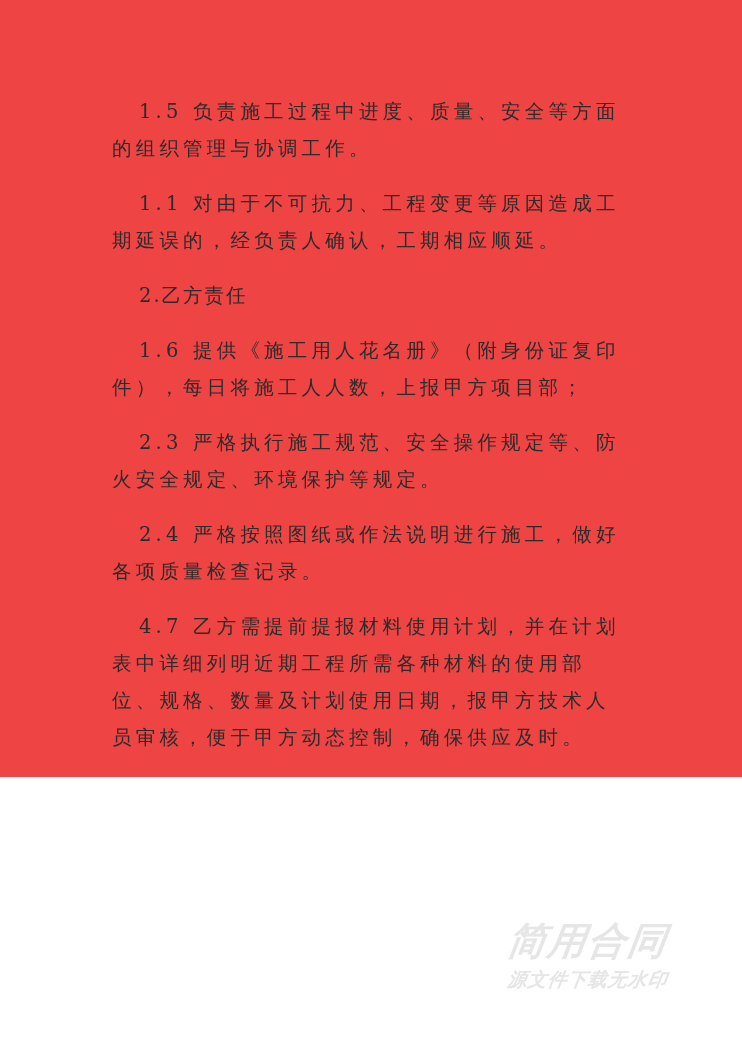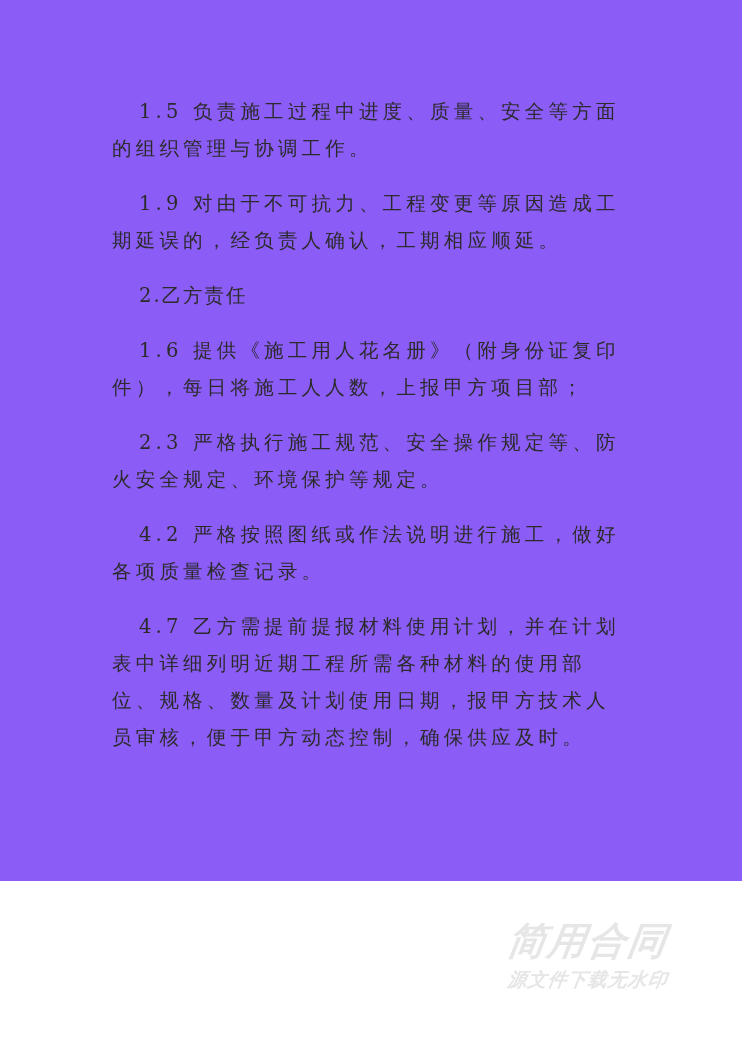--- a/index.html
+++ b/index.html
@@ -12,22 +12,22 @@
       height: 1049px;
       position: relative;
       overflow: hidden;
       font-family: "DejaVu Serif", "Liberation Serif", serif;
       color: #2b2b2b;
     }
     .page {
       position: absolute;
       left: 0; top: 0;
       width: 742px;
-      height: 881px;
-      background: #8b5cf6;
+      height: 777px;
+      background: #ef4444;
     }
     .content {
       position: absolute;
       left: 112px;
       top: 93px;
       width: 520px;
     }
     .para {
       margin: 0 0 18px 0;
       font-size: 19.5px;
@@ -63,25 +63,25 @@
       transform: skewX(-8deg);
       margin-top: 2px;
     }
   </style>
 </head>
 <body>
 
 <div class="page">
   <div class="content">
     <p class="para">1.5 负责施工过程中进度、质量、安全等方面的组织管理与协调工作。</p>
-    <p class="para">1.9 对由于不可抗力、工程变更等原因造成工期延误的，经负责人确认，工期相应顺延。</p>
+    <p class="para">1.1 对由于不可抗力、工程变更等原因造成工期延误的，经负责人确认，工期相应顺延。</p>
     <p class="para heading">2.乙方责任</p>
     <p class="para">1.6 提供《施工用人花名册》（附身份证复印件），每日将施工人人数，上报甲方项目部；</p>
     <p class="para">2.3 严格执行施工规范、安全操作规定等、防火安全规定、环境保护等规定。</p>
-    <p class="para">4.2 严格按照图纸或作法说明进行施工，做好各项质量检查记录。</p>
+    <p class="para">2.4 严格按照图纸或作法说明进行施工，做好各项质量检查记录。</p>
     <p class="para">4.7 乙方需提前提报材料使用计划，并在计划表中详细列明近期工程所需各种材料的使用部位、规格、数量及计划使用日期，报甲方技术人员审核，便于甲方动态控制，确保供应及时。</p>
   </div>
 
   <div class="watermark">
     <div class="wm-title">简用合同</div>
     <div class="wm-sub">源文件下载无水印</div>
   </div>
 </div>
 
 </body></html>

